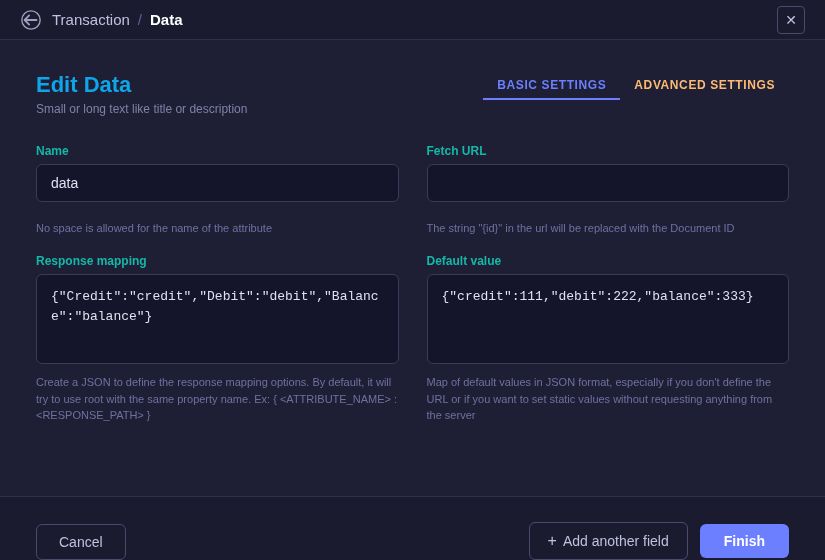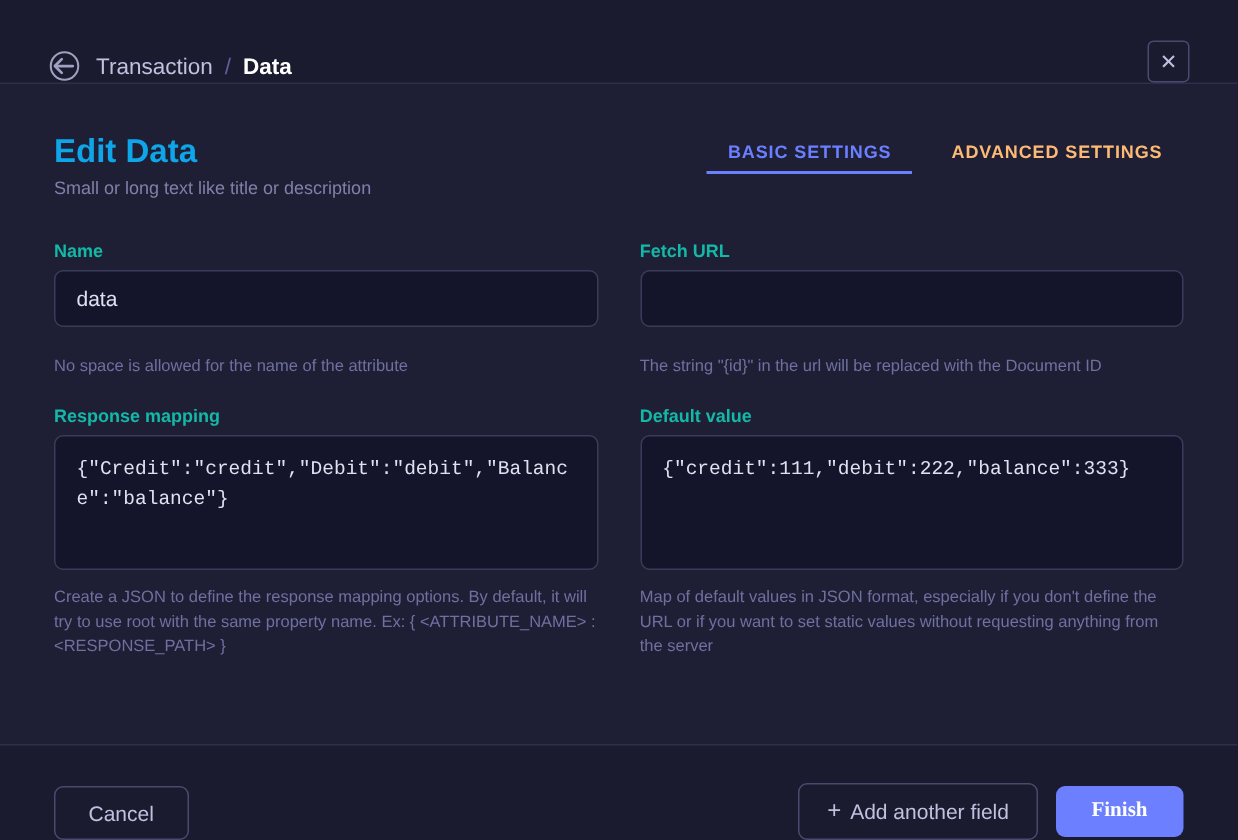--- a/index.html
+++ b/index.html
@@ -17,24 +17,24 @@
       width: 825px;
       height: 560px;
       background: #1e1f35;
       display: flex;
       flex-direction: column;
     }
 
     
     .header {
       display: flex;
-      align-items: flex-end;
+      align-items: center;
       justify-content: space-between;
-      padding: 0 32px;
-      height: 56px;
+      padding: 0 20px;
+      height: 40px;
       background: #1a1b2e;
       border-bottom: 1px solid #2e2f4a;
       flex-shrink: 0;
     }
 
     .header-left {
       display: flex;
       align-items: center;
       gap: 10px;
     }
@@ -107,21 +107,21 @@
       margin-bottom: 4px;
     }
 
     .page-title-area p {
       font-size: 12px;
       color: #8080a8;
     }
 
     .tabs {
       display: flex;
-      gap: 12px;
+      gap: 0;
       align-items: flex-end;
     }
 
     .tab {
       padding: 6px 14px;
       font-size: 12px;
       font-weight: 600;
       color: #fdba74;
       cursor: pointer;
       letter-spacing: 0.05em;
@@ -243,21 +243,20 @@
 
     .finish-btn {
       background: #6b7fff;
       border: none;
       border-radius: 6px;
       color: #ffffff;
       padding: 9px 24px;
       font-size: 14px;
       cursor: pointer;
       font-weight: 600;
-      font-family: Liberation Serif, serif;
     }
   </style>
 </head>
 <body>
 
 <div class="window">
 
   <div class="header">
     <div class="header-left">
       <div class="back-icon">

